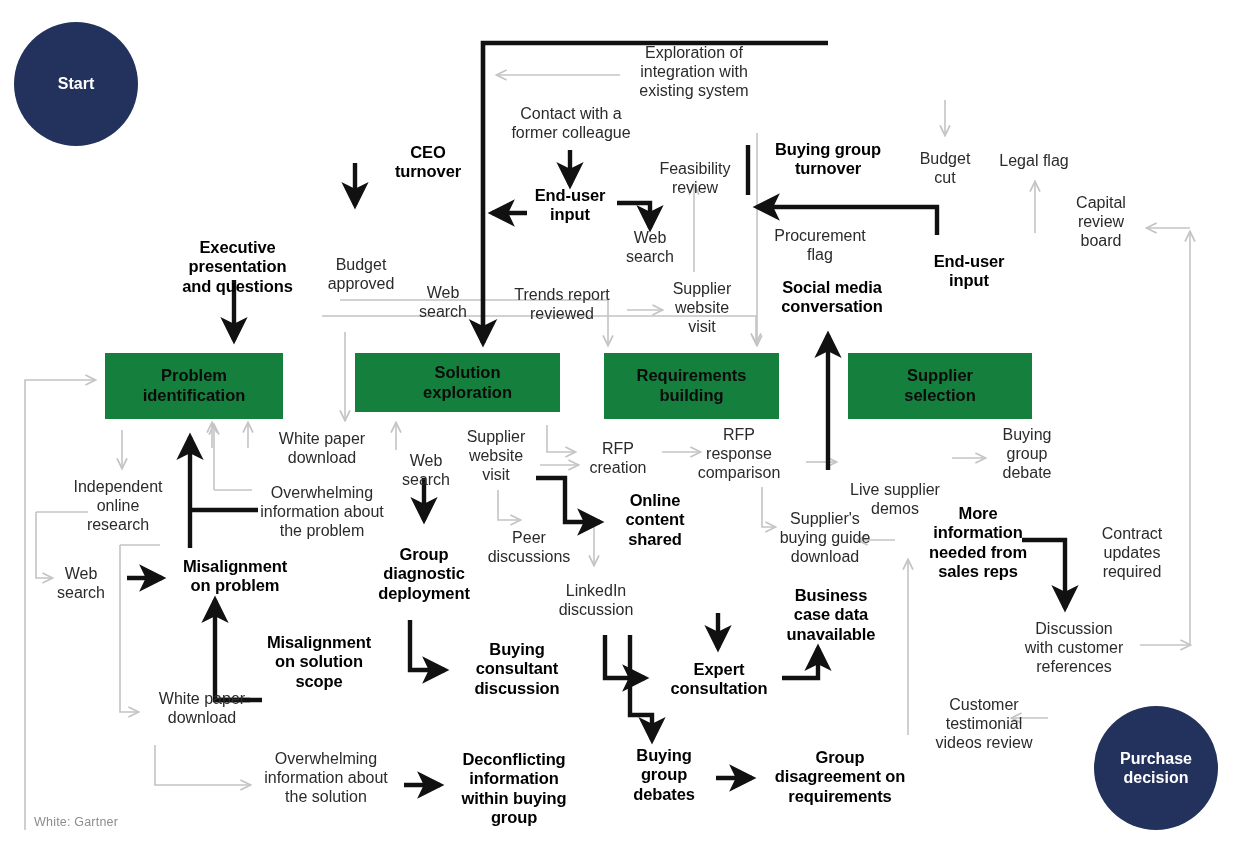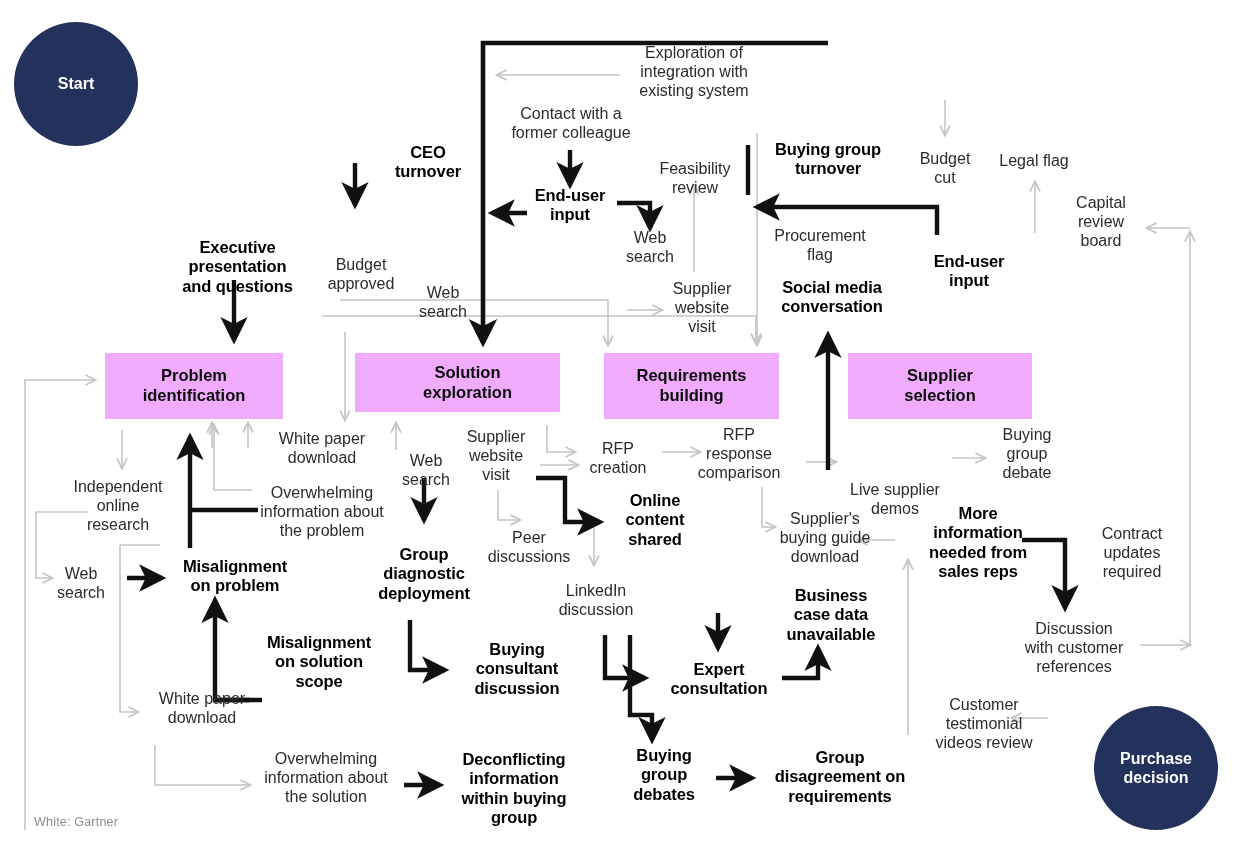--- a/index.html
+++ b/index.html
@@ -15,21 +15,21 @@
     position:absolute;
     text-align:center;
     line-height:1.18;
     color:#111111;
     white-space:pre-line;
   }
   .light{ font-weight:400; font-size:16px; color:#2b2b2b; }
   .bold { font-weight:700; font-size:16.5px; color:#000000; letter-spacing:-0.1px;}
   .stage-box{
     position:absolute;
-    background:#f0abfc;
+    background:#15803d;
     display:flex;align-items:center;justify-content:center;
     text-align:center;
     font-weight:700;font-size:16.5px;color:#0b0b0b;
     line-height:1.2;
     white-space:pre-line;
   }
   .circle{
     position:absolute;
     border-radius:50%;
     background:#22325c;
@@ -241,20 +241,22 @@
 
   <div class="node light" style="left:761px;top:227px;width:118px;">Procurement
 flag</div>
 
   <div class="node bold" style="left:917px;top:252px;width:104px;">End-user
 input</div>
 
   <div class="node light" style="left:408px;top:284px;width:70px;">Web
 search</div>
 
+  <div class="node light" style="left:497px;top:286px;width:130px;">Trends report
+reviewed</div>
 
   <div class="node light" style="left:662px;top:280px;width:80px;">Supplier
 website
 visit</div>
 
   <div class="node bold" style="left:758px;top:278px;width:148px;">Social media
 conversation</div>
 
   <div class="node light" style="left:54px;top:478px;width:128px;">Independent
 online

